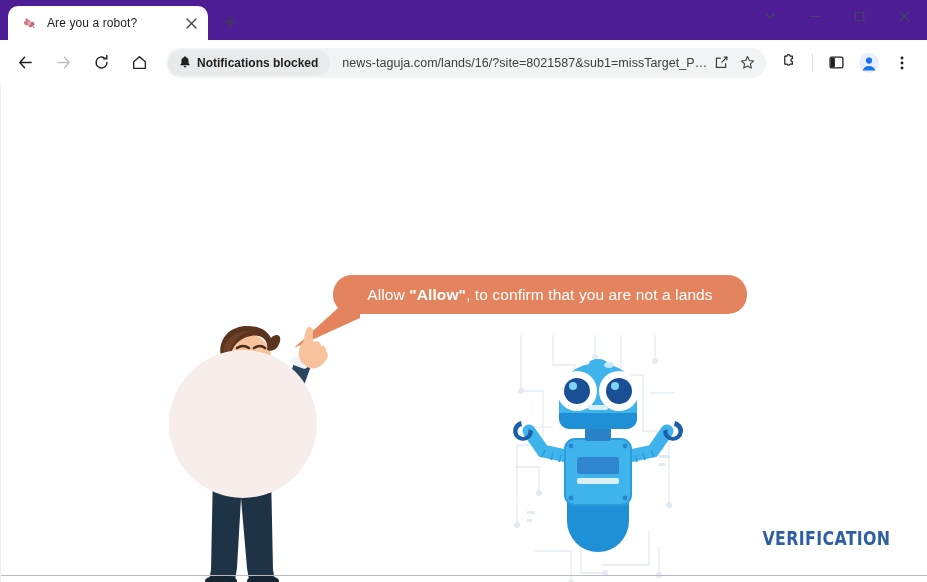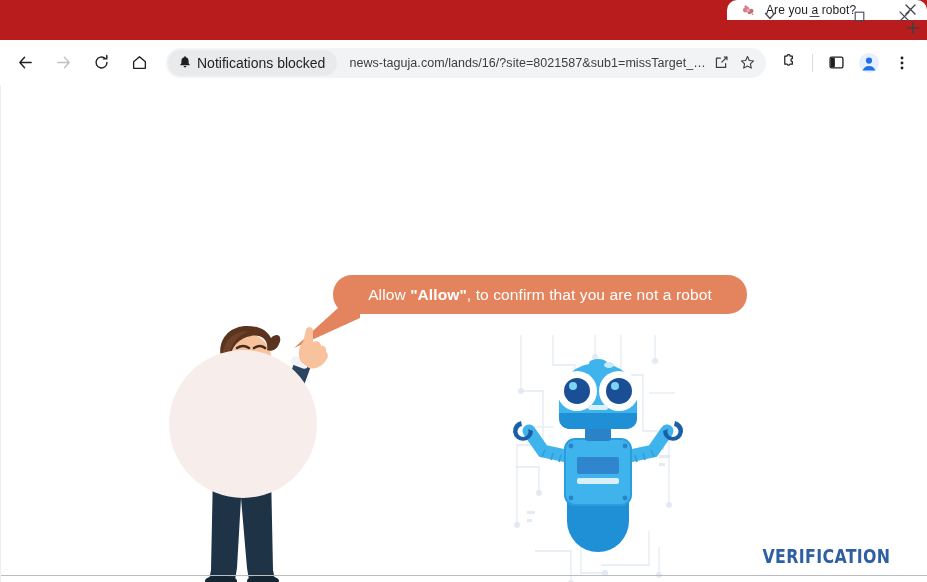--- a/index.html
+++ b/index.html
@@ -15,26 +15,25 @@
   
   .browser {
     width: 927px;
     height: 582px;
     position: relative;
     background: #d6e0f5;
   }
 
   .tabstrip {
     height: 40px;
-    background: #b91c1c;
+    background: #4c1d95;
     display: flex;
     align-items: flex-end;
     position: relative;
     padding-left: 8px;
-    flex-direction: column;
   }
 
   .tab {
     width: 200px;
     height: 34px;
     background: #ffffff;
     border-radius: 10px 10px 0 0;
     display: flex;
     align-items: center;
     padding: 0 8px 0 14px;
@@ -138,23 +137,24 @@
     background: #e9eaec;
     border-radius: 14px;
     display: flex;
     align-items: center;
     gap: 6px;
     padding: 0 12px 0 11px;
     margin-left: 2px;
     flex: 0 0 auto;
   }
   .notif-chip-label {
-    font-size: 14px;
+    font-size: 12px;
     color: #1f1f1f;
     white-space: nowrap;
+    font-weight: bold;
   }
 
   .url-text {
     flex: 1 1 auto;
     font-size: 12.5px;
     color: #3c4043;
     white-space: nowrap;
     overflow: hidden;
     text-overflow: ellipsis;
     padding-left: 12px;
@@ -274,21 +274,21 @@
     left: 508px;
     top: 250px;
     width: 175px;
     height: 250px;
   }
 
   
   .veri {
     position: absolute;
     right: 37px;
-    bottom: 14px;
+    bottom: 32px;
     text-align: right;
   }
   .veri-title {
     font-family: "Liberation Sans Narrow", "DejaVu Sans Condensed", "Liberation Sans", sans-serif;
     font-size: 20px;
     font-weight: bold;
     color: #2e5fa3;
     letter-spacing: .4px;
     transform: scaleX(.88);
     transform-origin: right center;
@@ -460,21 +460,21 @@
   </div>
 
   <div class="viewport">
     <div class="page">
 
       <svg class="bubble-tail" viewBox="0 0 70 62">
         <path d="M68 0 L68 30 L2 60 Z" fill="#e4845f"></path>
       </svg>
 
       <div class="bubble">
-        <span class="bubble-text"><span>Allow </span><b>"Allow"</b><span>, to confirm that you are not a robot</span></span>
+        <span class="bubble-text"><span>Allow </span><b>"Allow"</b><span>, to confirm that you are not a lands</span></span>
       </div>
 
       <div class="man-wrap">
         <div class="man-disc"></div>
         <svg width="200" height="265" viewBox="0 0 200 265">
 
           <path d="M62 150 L60 248 L58 258 L84 258 L86 246 L90 176 L96 246 L98 258 L124 258 L122 248 L120 150 Z" fill="#1f3347"></path>
 
           <ellipse cx="70" cy="259" rx="16" ry="5.5" fill="#152531"></ellipse>
           <ellipse cx="112" cy="259" rx="16" ry="5.5" fill="#152531"></ellipse>

